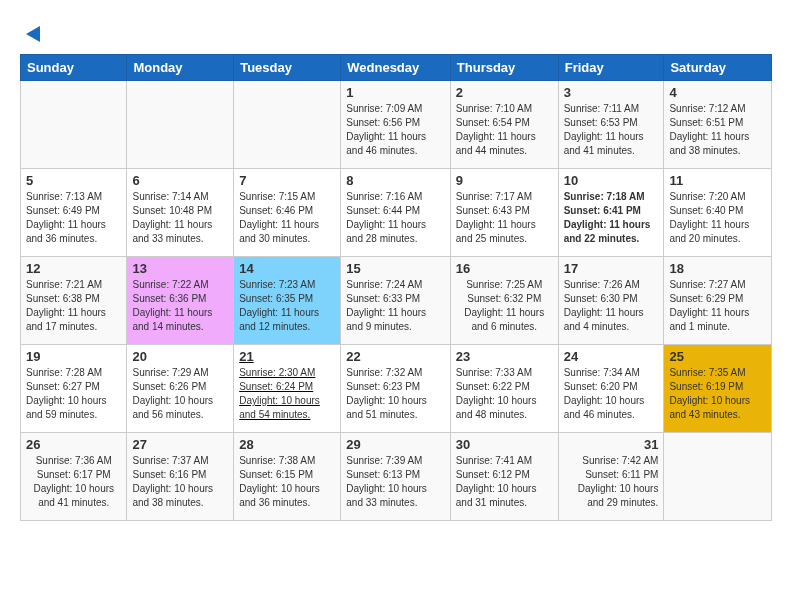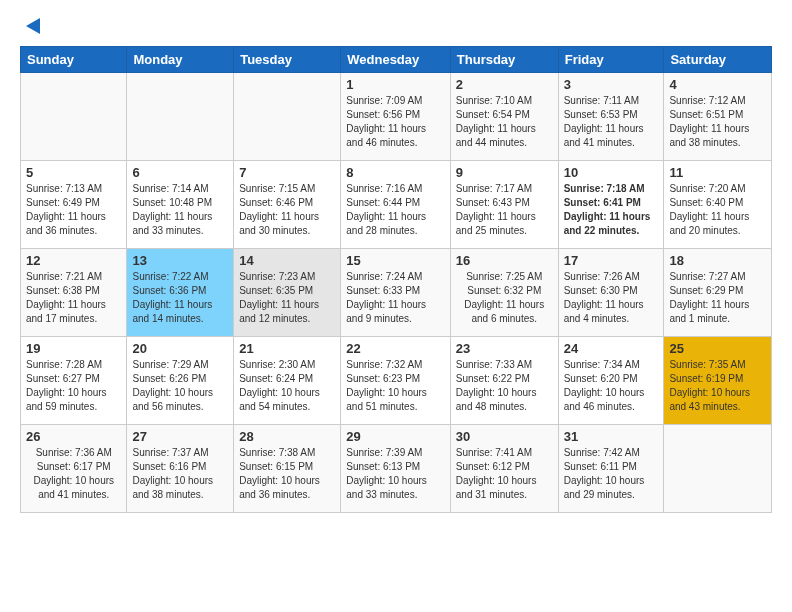--- a/index.html
+++ b/index.html
@@ -6,21 +6,21 @@
     body {
       font-family: Arial, sans-serif;
       background: #fff;
       width: 792px;
       min-height: 612px;
     }
     .page {
       width: 792px;
       min-height: 612px;
       background: #fff;
-      padding: 16px 20px 16px 20px;
+      padding: 24px 20px 16px 20px;
     }
     .header {
       display: flex;
       justify-content: space-between;
       align-items: flex-start;
       margin-bottom: 10px;
     }
     .logo {
       display: flex;
       align-items: flex-start;
@@ -206,27 +206,27 @@
 Daylight: 11 hours and 20 minutes.</div>
           </td>
         </tr>
         <tr>
           <td style="background-color: rgb(249, 249, 249);">
             <span class="day-number">12</span>
             <div class="day-info" style="white-space: pre-line;">Sunrise: 7:21 AM
 Sunset: 6:38 PM
 Daylight: 11 hours and 17 minutes.</div>
           </td>
-          <td style="background-color: #7dd3fc;">
+          <td style="background-color: #f0abfc;">
             <span class="day-number">13</span>
             <div class="day-info" style="white-space: pre-line;">Sunrise: 7:22 AM
 Sunset: 6:36 PM
 Daylight: 11 hours and 14 minutes.</div>
           </td>
-          <td style="background-color: #e5e5e5;">
+          <td style="background-color: #7dd3fc;">
             <span class="day-number">14</span>
             <div class="day-info" style="white-space: pre-line;">Sunrise: 7:23 AM
 Sunset: 6:35 PM
 Daylight: 11 hours and 12 minutes.</div>
           </td>
           <td style="background-color: rgb(249, 249, 249);">
             <span class="day-number">15</span>
             <div class="day-info" style="white-space: pre-line;">Sunrise: 7:24 AM
 Sunset: 6:33 PM
 Daylight: 11 hours and 9 minutes.</div>
@@ -256,21 +256,21 @@
             <div class="day-info" style="white-space: pre-line;">Sunrise: 7:28 AM
 Sunset: 6:27 PM
 Daylight: 10 hours and 59 minutes.</div>
           </td>
           <td style="background-color: rgb(255, 255, 255);">
             <span class="day-number">20</span>
             <div class="day-info" style="white-space: pre-line;">Sunrise: 7:29 AM
 Sunset: 6:26 PM
 Daylight: 10 hours and 56 minutes.</div>
           </td>
-          <td style="background-color: rgb(255, 255, 255);">
+          <td style="background-color: rgb(255, 255, 255); text-decoration: underline;">
             <span class="day-number">21</span>
             <div class="day-info" style="white-space: pre-line;">Sunrise: 2:30 AM
 Sunset: 6:24 PM
 Daylight: 10 hours and 54 minutes.</div>
           </td>
           <td style="background-color: rgb(255, 255, 255);">
             <span class="day-number">22</span>
             <div class="day-info" style="white-space: pre-line;">Sunrise: 7:32 AM
 Sunset: 6:23 PM
 Daylight: 10 hours and 51 minutes.</div>
@@ -318,21 +318,21 @@
             <div class="day-info" style="white-space: pre-line;">Sunrise: 7:39 AM
 Sunset: 6:13 PM
 Daylight: 10 hours and 33 minutes.</div>
           </td>
           <td style="background-color: rgb(249, 249, 249);">
             <span class="day-number">30</span>
             <div class="day-info" style="white-space: pre-line;">Sunrise: 7:41 AM
 Sunset: 6:12 PM
 Daylight: 10 hours and 31 minutes.</div>
           </td>
-          <td style="background-color: rgb(249, 249, 249);">
+          <td style="background-color: rgb(249, 249, 249); text-align: right;">
             <span class="day-number">31</span>
             <div class="day-info" style="white-space: pre-line;">Sunrise: 7:42 AM
 Sunset: 6:11 PM
 Daylight: 10 hours and 29 minutes.</div>
           </td>
           <td class="empty-cell" style="background-color: rgb(249, 249, 249);"></td>
         </tr>
       </tbody>
   </table>
 </div>

